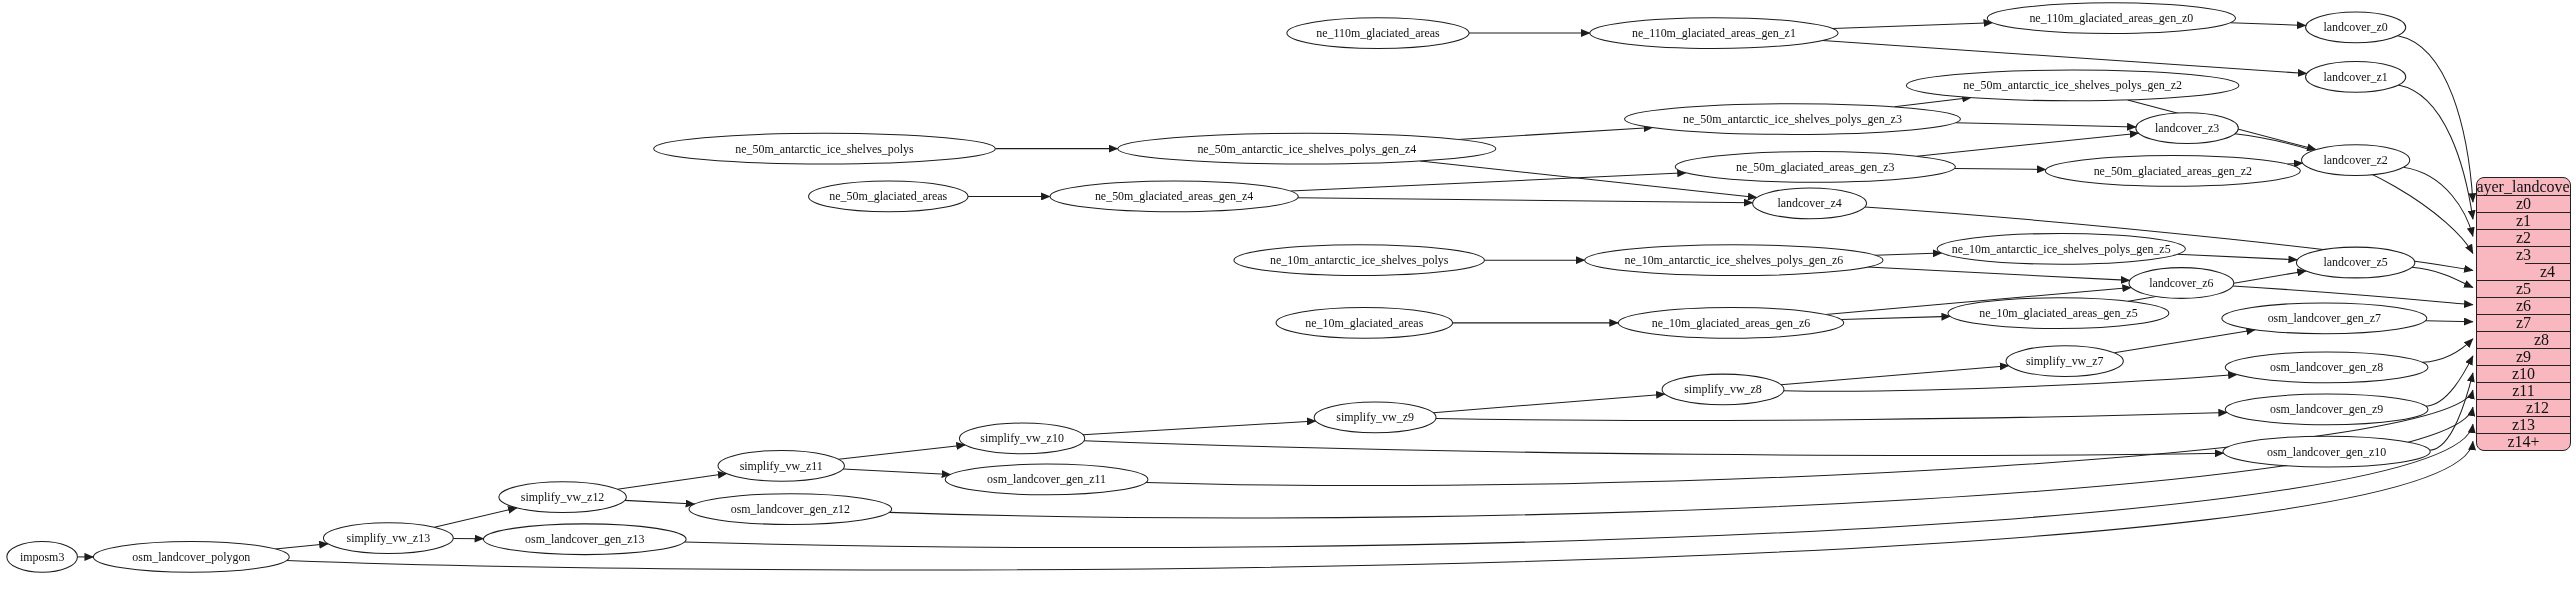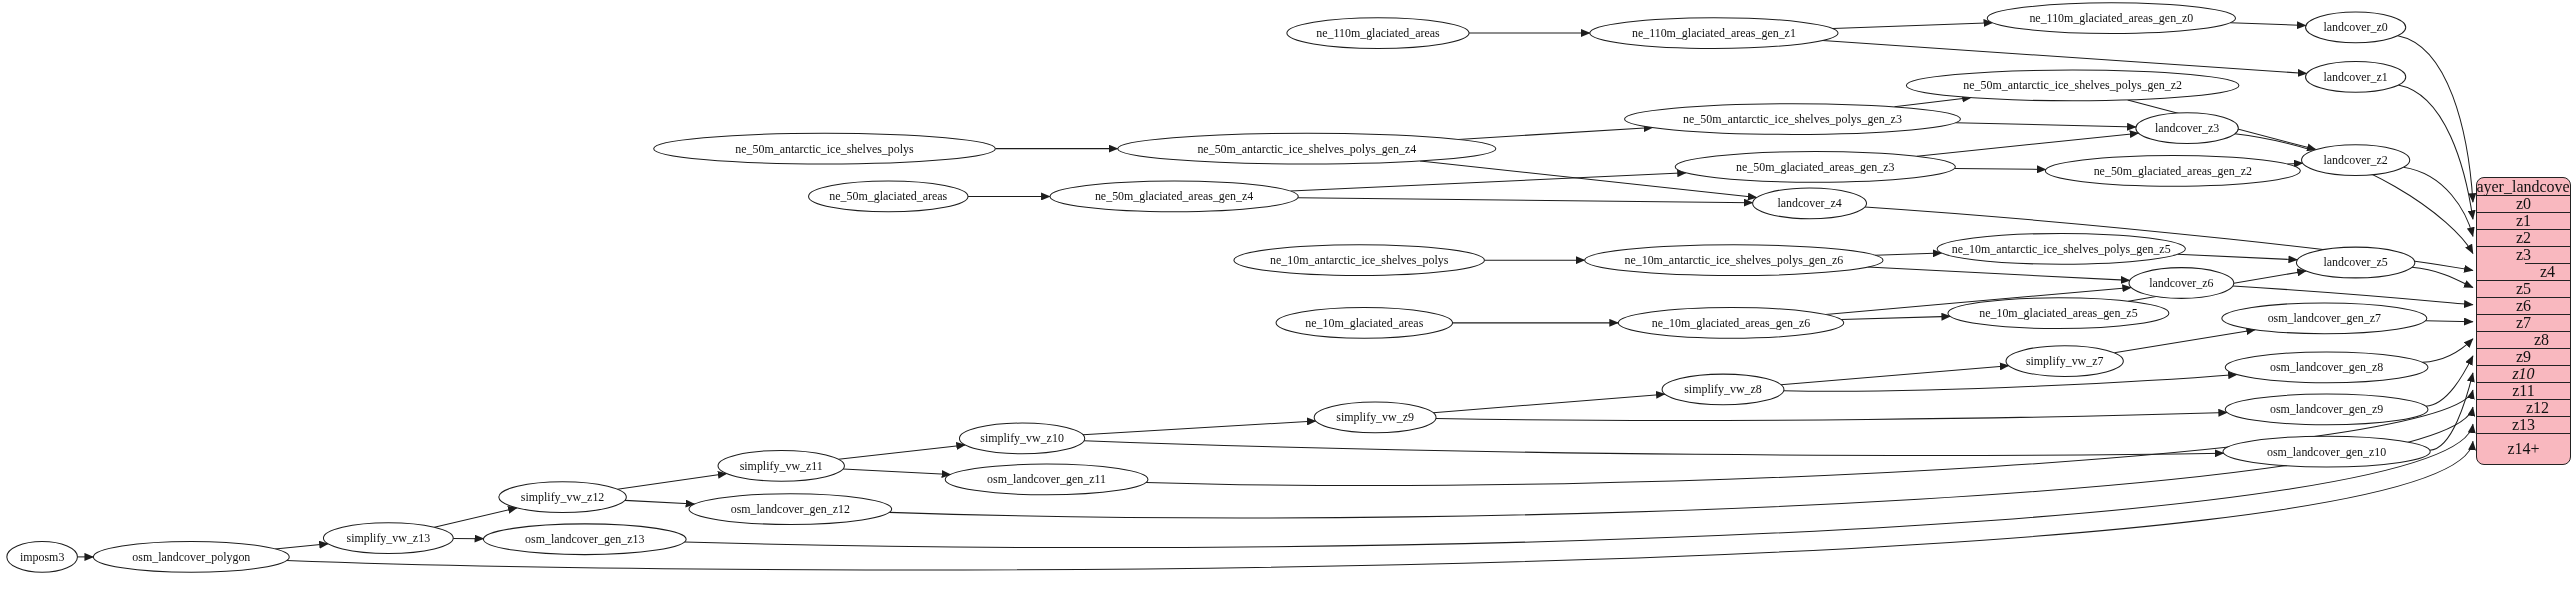--- a/index.html
+++ b/index.html
@@ -273,20 +273,20 @@
   <div class="lc-row" style="height: 17px; border-top-color: rgb(34, 34, 34);">z0</div>
       <div class="lc-row" style="height: 17px; border-top-color: rgb(34, 34, 34); text-align: right;">z1</div>
       <div class="lc-row" style="height: 17px; border-top-color: rgb(34, 34, 34);">z2</div>
       <div class="lc-row" style="height: 17px; border-top-color: rgb(34, 34, 34);">z3</div>
       <div class="lc-row" style="height: 17px; border-top-color: rgb(34, 34, 34); margin-left: 48px;">z4</div>
       <div class="lc-row" style="height: 17px; border-top-color: rgb(34, 34, 34);">z5</div>
       <div class="lc-row" style="height: 17px; border-top-color: rgb(34, 34, 34);">z6</div>
       <div class="lc-row" style="height: 17px; border-top-color: rgb(34, 34, 34);">z7</div>
       <div class="lc-row" style="height: 17px; border-top-color: rgb(34, 34, 34); padding-left: 36px;">z8</div>
       <div class="lc-row" style="height: 17px; border-top-color: rgb(34, 34, 34);">z9</div>
-      <div class="lc-row" style="height: 17px; border-top-color: rgb(34, 34, 34); font-style: italic;">z10</div>
+      <div class="lc-row" style="height: 17px; border-top-color: rgb(34, 34, 34);">z10</div>
       <div class="lc-row" style="height: 17px; border-top-color: rgb(34, 34, 34);">z11</div>
       <div class="lc-row" style="height: 17px; border-top-color: rgb(34, 34, 34); padding-left: 28px;">z12</div>
       <div class="lc-row" style="height: 17px; border-top-color: rgb(34, 34, 34);">z13</div>
-      <div class="lc-row" style="height: 31px; border-top-color: rgb(34, 34, 34); text-align: right;">z14+</div>
+      <div class="lc-row" style="height: 17px; border-top-color: rgb(34, 34, 34); text-align: right;">z14+</div>
     </div>
 </div>
 
 
 </body></html>

